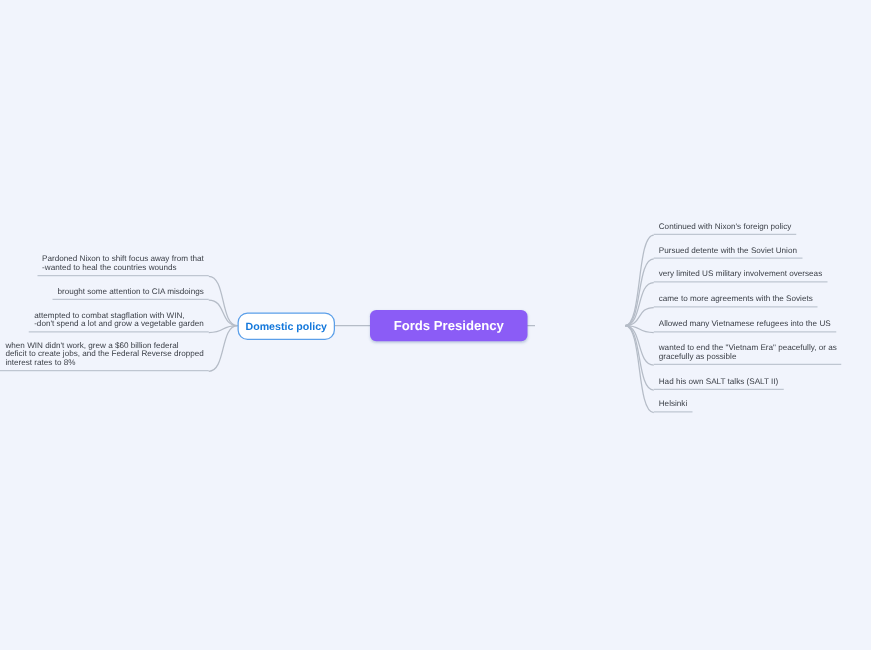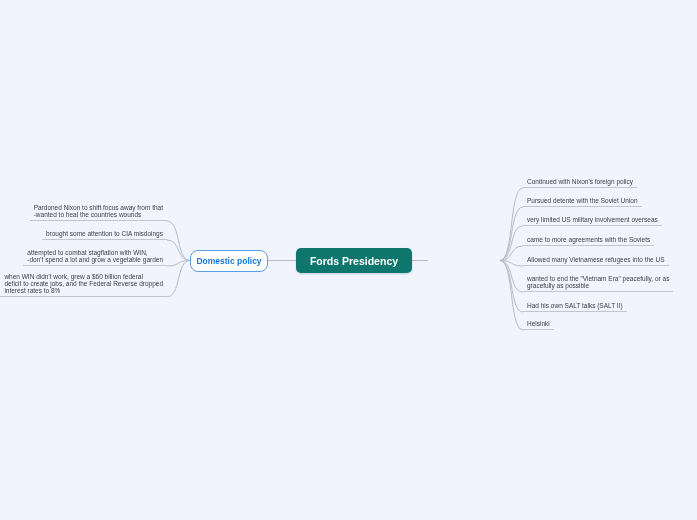--- a/index.html
+++ b/index.html
@@ -24,22 +24,22 @@
   .node {
     position: absolute;
     display: flex;
     align-items: center;
     justify-content: center;
     box-sizing: border-box;
     white-space: nowrap;
     cursor: pointer;
   }
   .node.root {
-    left: 296px; top: 248px; width: 116px; height: 25px;
-    background: #0f766e;
+    left: 296px; top: 248px; width: 126px; height: 25px;
+    background: #8b5cf6;
     border-radius: 5px;
     color: #ffffff;
     font-weight: bold;
     font-size: 10.5px;
     box-shadow: 0 1px 2px rgba(40,80,140,0.25);
   }
   .node.branch {
     height: 22px;
     background: #ffffff;
     border: 1.5px solid #5b9fe9;

